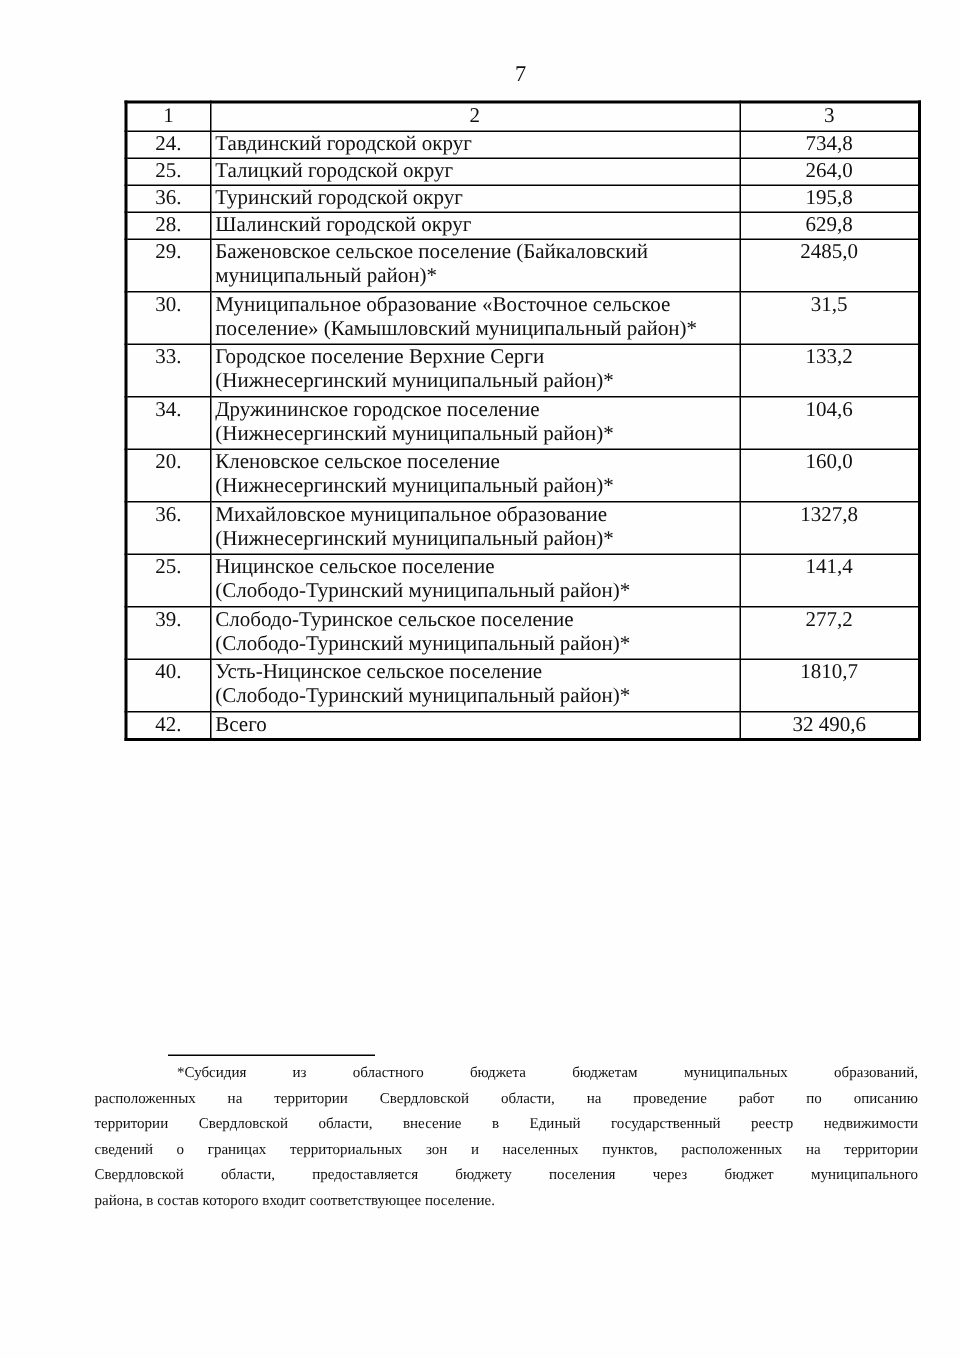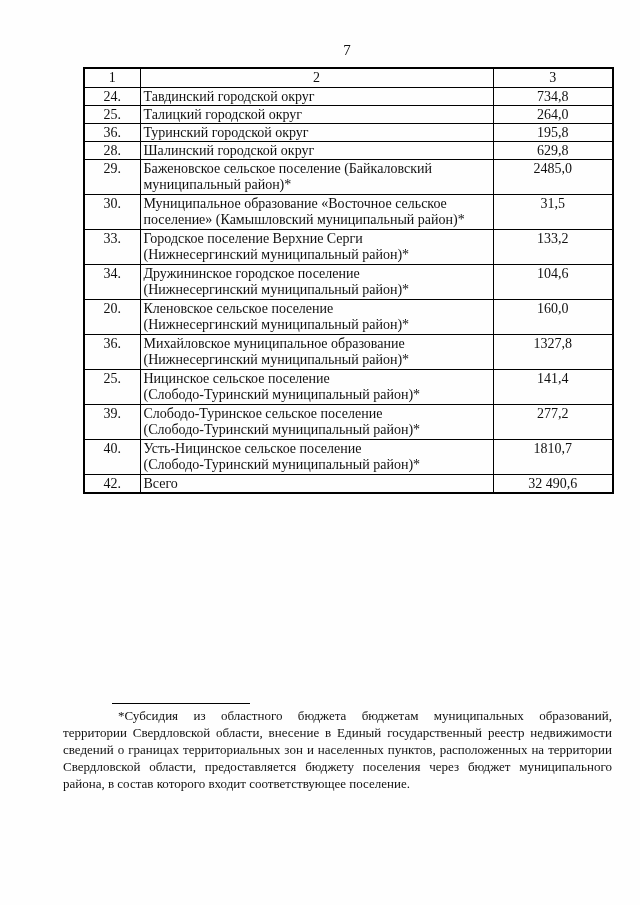--- a/index.html
+++ b/index.html
@@ -56,21 +56,21 @@
   .doc-table tr.double { height: 35px; }
   td.c1 { text-align: center; padding-top: 1px; }
   td.c2 { padding: 1px 2px 0 3px; }
   td.c2 .cell-line { white-space: nowrap; }
   td.c3 { text-align: center; padding-top: 1px; }
   .footnote {
     position: absolute;
     left: 63px;
     top: 703px;
     width: 549px;
-    font-size: 13px;
+    font-size: 10px;
     line-height: 17px;
     font-family: Liberation Serif, serif;
   }
   .footnote-separator {
     width: 138px;
     margin-left: 49px;
     margin-bottom: 3px;
     border-top: 1.5px solid #000;
   }
   .fn-line {
@@ -209,20 +209,21 @@
           </td>
           <td class="c3">32 490,6</td>
         </tr>
       </tbody>
   </table>
 
   <div class="footnote">
     <div class="footnote-separator"></div>
     <div id="footnote-lines">
         <div class="fn-line first">*Субсидия из областного бюджета бюджетам муниципальных образований,</div>
+        <div class="fn-line">расположенных на территории Свердловской области, на проведение работ по описанию</div>
         <div class="fn-line">территории Свердловской области, внесение в Единый государственный реестр недвижимости</div>
         <div class="fn-line">сведений о границах территориальных зон и населенных пунктов, расположенных на территории</div>
         <div class="fn-line">Свердловской области, предоставляется бюджету поселения через бюджет муниципального</div>
         <div class="fn-line last">района, в состав которого входит соответствующее поселение.</div>
       </div>
   </div>
 
 </div>
 
 </body></html>

